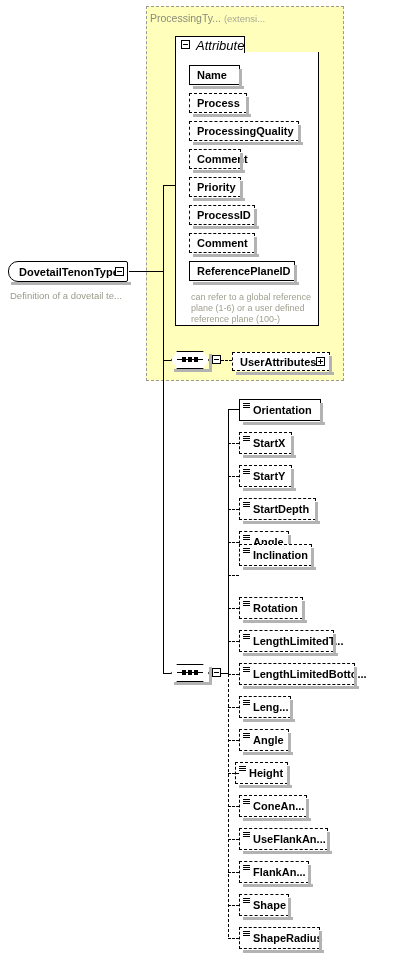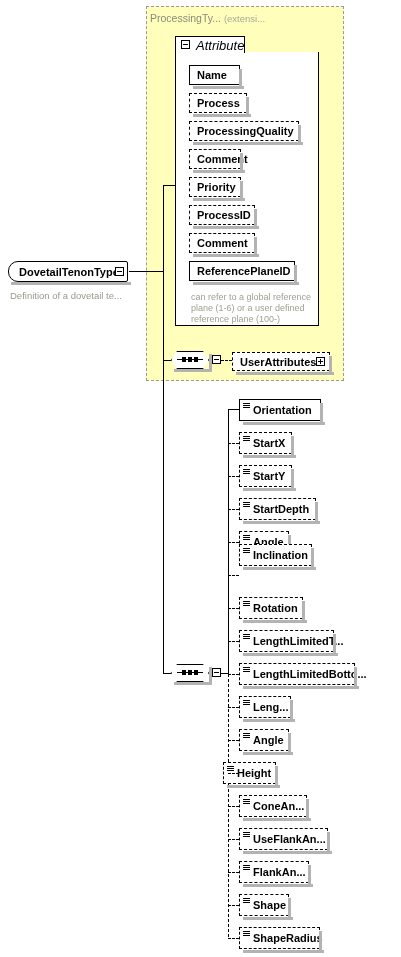--- a/index.html
+++ b/index.html
@@ -338,21 +338,21 @@
       <div class="node elem optional" style="left: 239px; top: 729px; width: 50px; height: 22px;">
         <span class="elem-glyph">
           <i></i>
           <i></i>
           <i></i>
         </span>
         <span class="txt">Angle</span>
         <span class="shadow-r"></span>
         <span style="position: absolute; left: 3px; top: 22px; width: 50px; height: 3px; background: rgb(179, 179, 179);"></span>
       </div>
-      <div class="node elem optional" style="left: 223px; top: 762px; width: 53px; height: 22px;">
+      <div class="node elem optional" style="left: 235px; top: 762px; width: 53px; height: 22px;">
         <span class="elem-glyph">
           <i></i>
           <i></i>
           <i></i>
         </span>
         <span class="txt">Height</span>
         <span class="shadow-r"></span>
         <span style="position: absolute; left: 3px; top: 22px; width: 53px; height: 3px; background: rgb(179, 179, 179);"></span>
       </div>
       <div class="node elem optional" style="left: 239px; top: 795px; width: 68px; height: 22px;">

